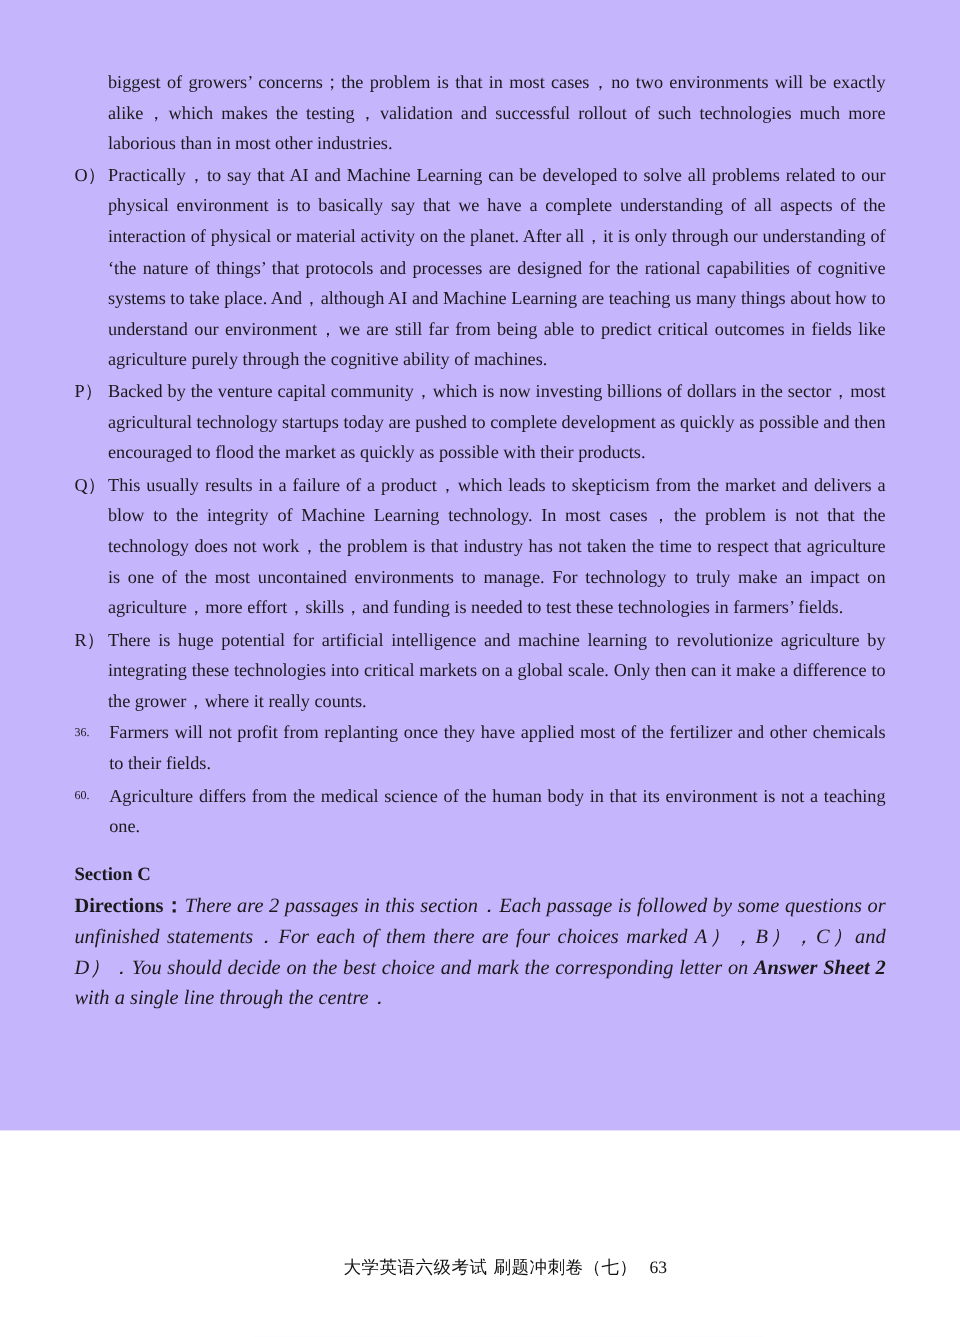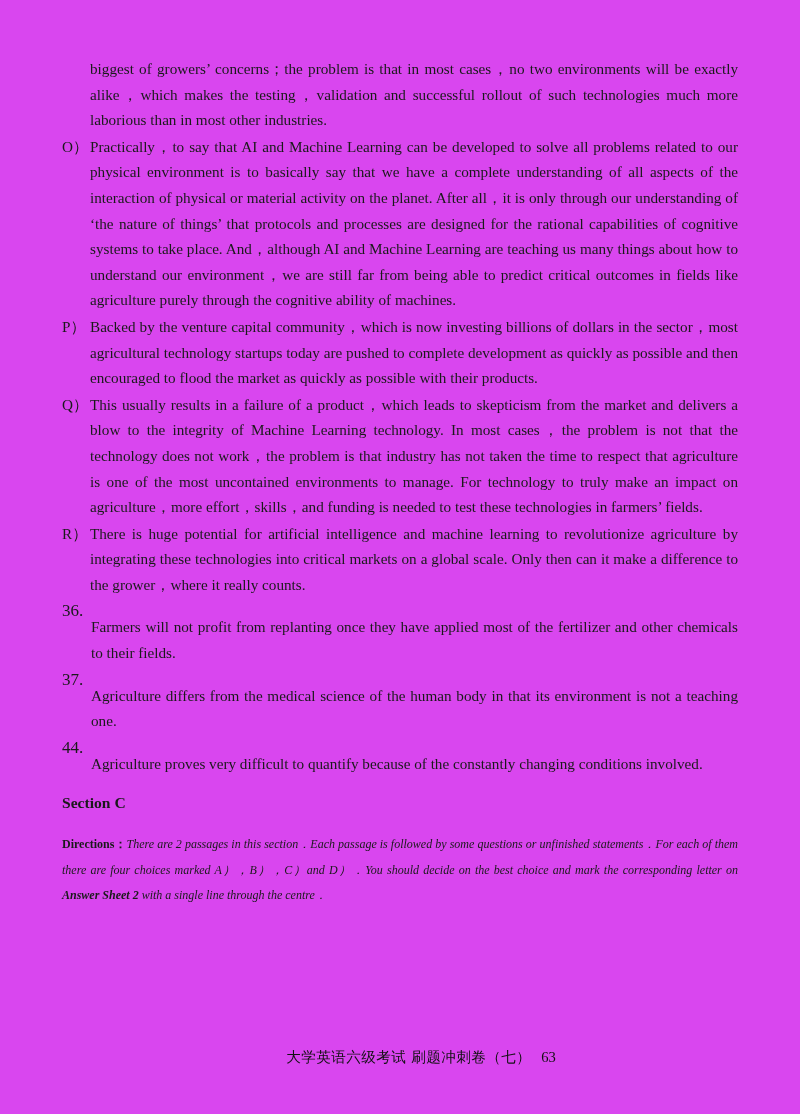--- a/index.html
+++ b/index.html
@@ -13,22 +13,22 @@
     position: relative;
     font-family: "Liberation Serif", "DejaVu Serif", serif;
     color: #1a1a1a;
     overflow: hidden;
   }
 
   .page {
     position: absolute;
     left: 0; top: 0;
     width: 800px;
-    height: 1114px;
-    background: #d946ef;
+    height: 942px;
+    background: #c4b5fd;
   }
 
   .content {
     position: absolute;
     left: 62px;
     top: 56px;
     width: 676px;
   }
 
   
@@ -61,44 +61,43 @@
 
   
   .qitem {
     display: flex;
     align-items: flex-start;
     margin: 0 0 1px 0;
   }
   .qitem-num {
     flex: 0 0 auto;
     width: 29px;
-    font-size: 17px;
+    font-size: 10px;
     line-height: 25.6px;
     white-space: nowrap;
   }
   .qitem-body {
     flex: 1 1 auto;
     font-size: 15.2px;
     line-height: 25.6px;
     text-align: justify;
     text-justify: inter-word;
-    margin-top: 16px;
   }
 
   
   .section-head {
     font-size: 15.6px;
     line-height: 25.6px;
     font-weight: bold;
     margin-top: 14px;
-    margin-bottom: 16px;
+    margin-bottom: 1px;
   }
 
   .directions {
-    font-size: 12px;
+    font-size: 17px;
     line-height: 25.6px;
     text-align: justify;
     text-justify: inter-word;
   }
   .directions .dir-label {
     font-weight: bold;
     font-style: normal;
   }
   .directions .dir-text {
     font-style: italic;
@@ -159,34 +158,30 @@
       <span class="para-marker">R）</span>
       <span class="para-body">There is huge potential for artificial intelligence and machine learning to revolutionize agriculture by integrating these technologies into critical markets on a global scale. Only then can it make a difference to the grower，where it really counts.</span>
     </div>
 
     <div class="qitem">
       <span class="qitem-num">36.</span>
       <span class="qitem-body">Farmers will not profit from replanting once they have applied most of the fertilizer and other chemicals to their fields.</span>
     </div>
 
     <div class="qitem">
-      <span class="qitem-num">37.</span>
+      <span class="qitem-num">60.</span>
       <span class="qitem-body">Agriculture differs from the medical science of the human body in that its environment is not a teaching one.</span>
     </div>
 
 
 
 
 
 
 
-    <div class="qitem">
-      <span class="qitem-num">44.</span>
-      <span class="qitem-body">Agriculture proves very difficult to quantify because of the constantly changing conditions involved.</span>
-    </div>
 
 
     <div class="section-head">Section C</div>
 
     <div class="directions">
       <span class="dir-label">Directions：</span><span class="dir-text">There are 2 passages in this section．Each passage is followed by some questions or unfinished statements．For each of them there are four choices marked A），B），C）and D）．You should decide on the best choice and mark the corresponding letter on </span><span class="dir-strong">Answer Sheet 2</span><span class="dir-text"> with a single line through the centre．</span>
     </div>
 
   </div>
 

